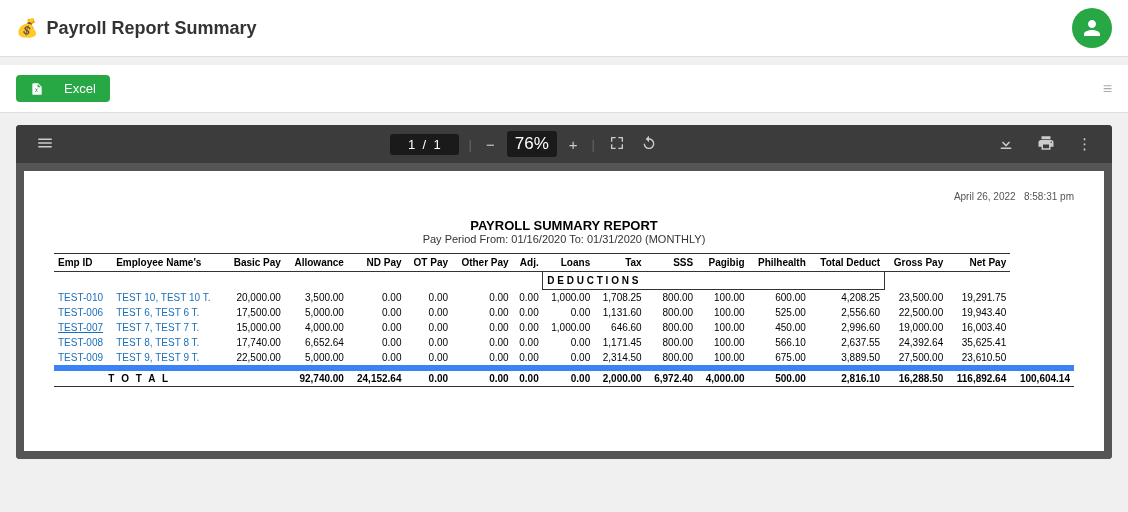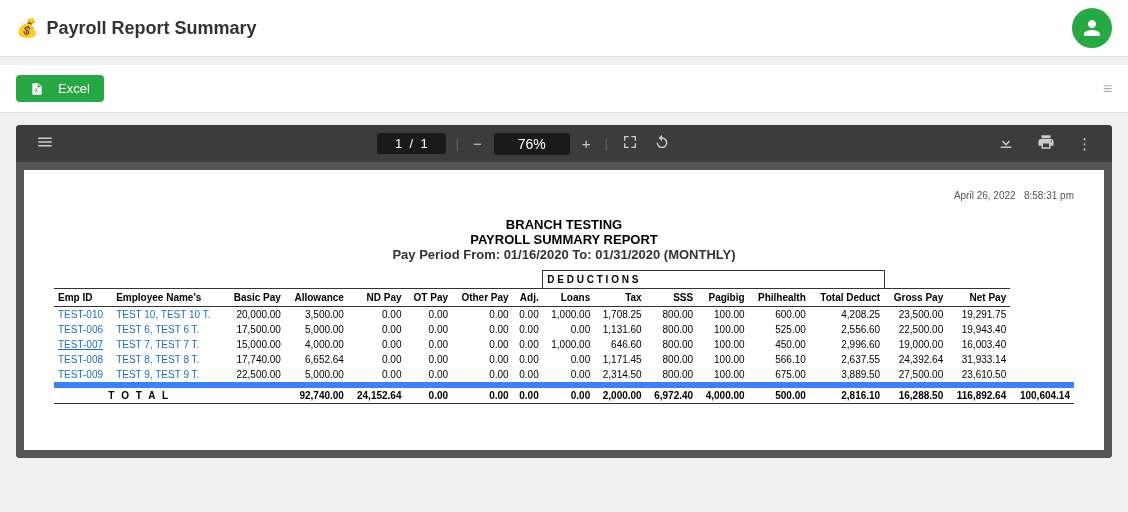--- a/index.html
+++ b/index.html
@@ -30,21 +30,21 @@
       background: #fff;
       padding: 10px 16px;
       border-bottom: 1px solid #ddd;
       display: flex;
       align-items: center;
       justify-content: space-between;
       margin-top: 8px;
     }
     .excel-btn {
       background: #28a745; color: #fff; border: none; padding: 6px 14px;
-      border-radius: 4px; cursor: pointer; font-size: 13px; display: flex; align-items: center; gap: 14px;
+      border-radius: 4px; cursor: pointer; font-size: 13px; display: flex; align-items: center; gap: 20px;
     }
     .toolbar-right { color: #aaa; font-size: 16px; cursor: pointer; }
 
     
     .pdf-viewer-outer {
       background: #3c3c3c;
       margin: 12px 16px;
       border-radius: 4px;
       overflow: hidden;
     }
@@ -56,21 +56,21 @@
       justify-content: space-between;
       color: #ccc;
     }
     .pdf-toolbar-left { display: flex; align-items: center; gap: 12px; }
     .pdf-toolbar-center { display: flex; align-items: center; gap: 8px; }
     .pdf-toolbar-right { display: flex; align-items: center; gap: 14px; }
     .pdf-page-box {
       background: #1a1a1a; color: #fff; padding: 3px 18px; border-radius: 3px; font-size: 13px;
     }
     .pdf-zoom-box {
-      background: #1a1a1a; color: #fff; padding: 3px 24px; border-radius: 3px; font-size: 14px;
+      background: #1a1a1a; color: #fff; padding: 3px 8px; border-radius: 3px; font-size: 17px;
     }
     .pdf-btn { background: none; border: none; color: #ccc; cursor: pointer; font-size: 15px; padding: 2px 4px; }
     .pdf-divider { color: #666; margin: 0 2px; }
 
     
     .pdf-content-wrap {
       background: #555;
       padding: 8px;
       max-height: 320px;
       overflow-y: auto;
@@ -81,21 +81,21 @@
       padding: 20px 30px;
       min-height: 280px;
       position: relative;
     }
 
     
     .report-date { text-align: right; font-size: 10px; color: #555; margin-bottom: 16px; }
     .report-header { text-align: center; margin-bottom: 8px; }
     .report-header .company { font-size: 13px; font-weight: 700; }
     .report-header .report-title { font-size: 13px; font-weight: 700; }
-    .report-header .pay-period { font-size: 13px; color: #333; font-weight: bold; }
+    .report-header .pay-period { font-size: 11px; color: #333; }
 
     
     .report-table { width: 100%; border-collapse: collapse; font-size: 10px; }
     .deductions-header { text-align: center; border-top: 1px solid #333; border-left: 1px solid #333; border-right: 1px solid #333; font-weight: 700; font-size: 10px; }
     .report-table th {
       border-bottom: 1px solid #333;
       border-top: 1px solid #333;
       padding: 3px 4px;
       text-align: right;
       font-size: 10px;
@@ -201,50 +201,49 @@
 
   <div class="pdf-content-wrap">
     <div class="pdf-page">
 
       <div class="report-date">
         <span>April 26, 2022</span>&nbsp;&nbsp;
         <span>8:58:31 pm</span>
       </div>
 
       <div class="report-header">
-        <div class="company">BRANCH TESTING</div>
         <div class="report-title">PAYROLL SUMMARY  REPORT</div>
         <div class="pay-period">Pay Period From: 01/16/2020 To: 01/31/2020 (MONTHLY)</div>
       </div>
 
       <table class="report-table">
         <thead>
-          <tr>
-            <th colspan="8" style="border:none; background:#fff;"></th>
-            <th colspan="6" class="deductions-header">D E D U C T I O N S</th>
-            <th colspan="2" style="border:none; background:#fff;"></th>
-          </tr>
           <tr>
             <th style="text-align:left;">Emp ID</th>
             <th style="text-align:left;">Employee Name's</th>
             <th>Basic Pay</th>
             <th>Allowance</th>
             <th>ND Pay</th>
             <th>OT Pay</th>
             <th>Other Pay</th>
             <th>Adj.</th>
             <th>Loans</th>
             <th>Tax</th>
             <th>SSS</th>
             <th>Pagibig</th>
             <th>Philhealth</th>
             <th>Total Deduct</th>
             <th>Gross Pay</th>
             <th>Net Pay</th>
           </tr>
+          <tr>
+            <th colspan="8" style="border:none; background:#fff;"></th>
+            <th colspan="6" class="deductions-header">D E D U C T I O N S</th>
+            <th colspan="2" style="border:none; background:#fff;"></th>
+          </tr>
         </thead>
         <tbody id="table-body">
         <tr>
               <td style="color: rgb(26, 111, 188); text-align: left;">TEST-010</td>
               <td style="color: rgb(26, 111, 188); text-align: left;">TEST 10, TEST 10 T.</td>
               <td>20,000.00</td>
               <td>3,500.00</td>
               <td>0.00</td>
               <td>0.00</td>
               <td>0.00</td>
@@ -303,21 +302,21 @@
               <td>0.00</td>
               <td>0.00</td>
               <td>0.00</td>
               <td>0.00</td>
               <td>1,171.45</td>
               <td>800.00</td>
               <td>100.00</td>
               <td>566.10</td>
               <td>2,637.55</td>
               <td>24,392.64</td>
-              <td>31,933.14</td>
+              <td>35,625.41</td>
             </tr>
             <tr>
               <td style="color: rgb(26, 111, 188); text-align: left;">TEST-009</td>
               <td style="color: rgb(26, 111, 188); text-align: left;">TEST 9, TEST 9 T.</td>
               <td>22,500.00</td>
               <td>5,000.00</td>
               <td>0.00</td>
               <td>0.00</td>
               <td>0.00</td>
               <td>0.00</td>

